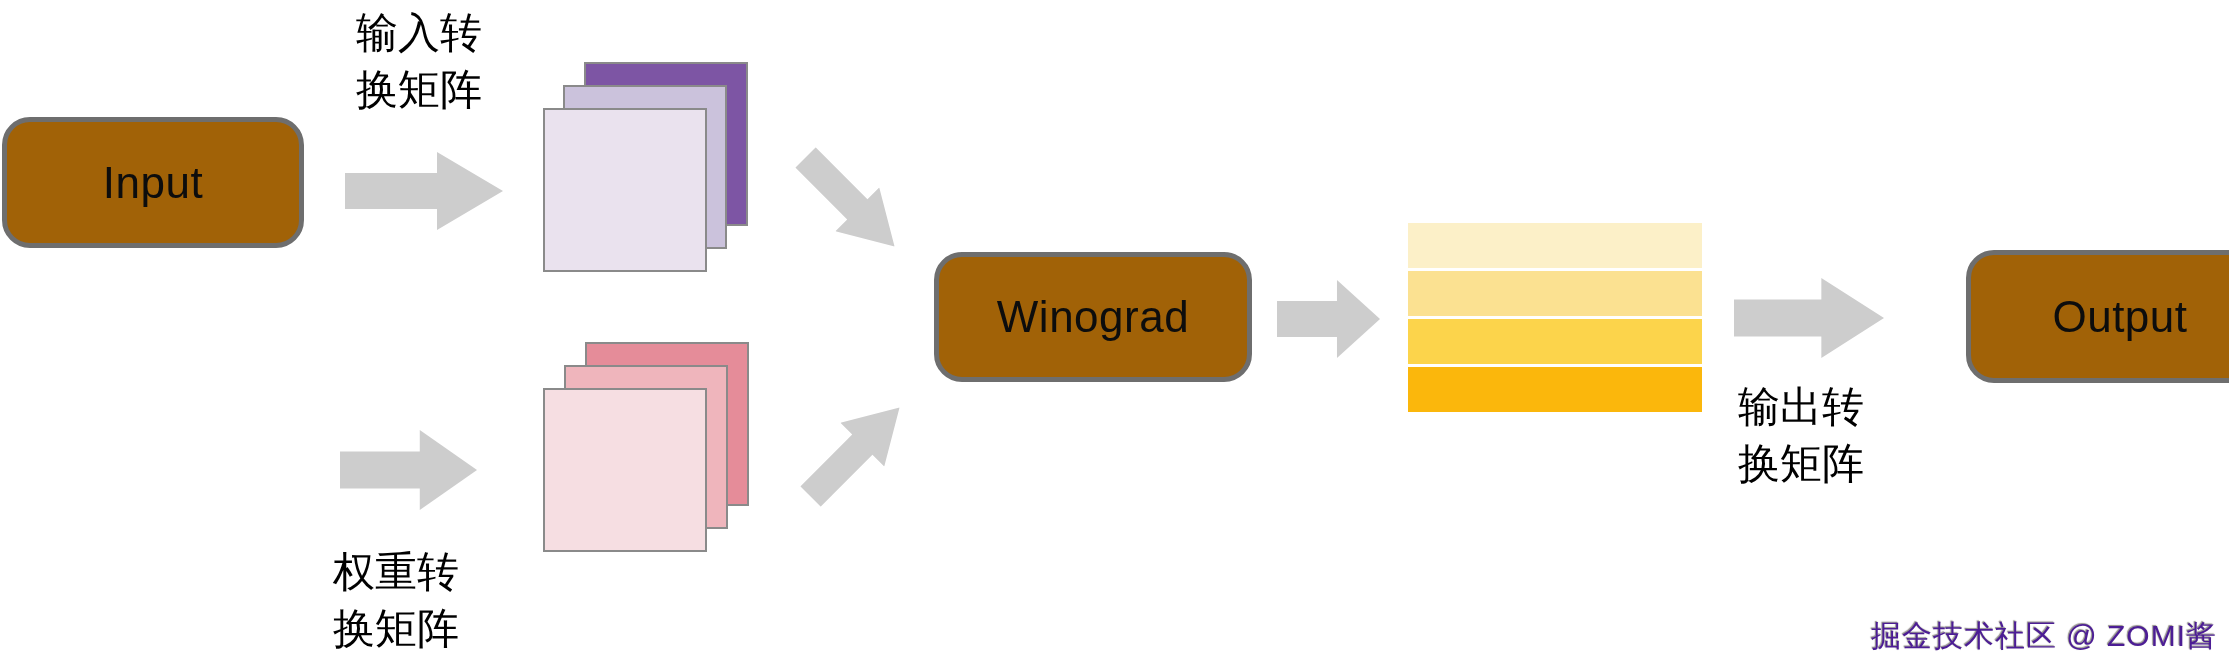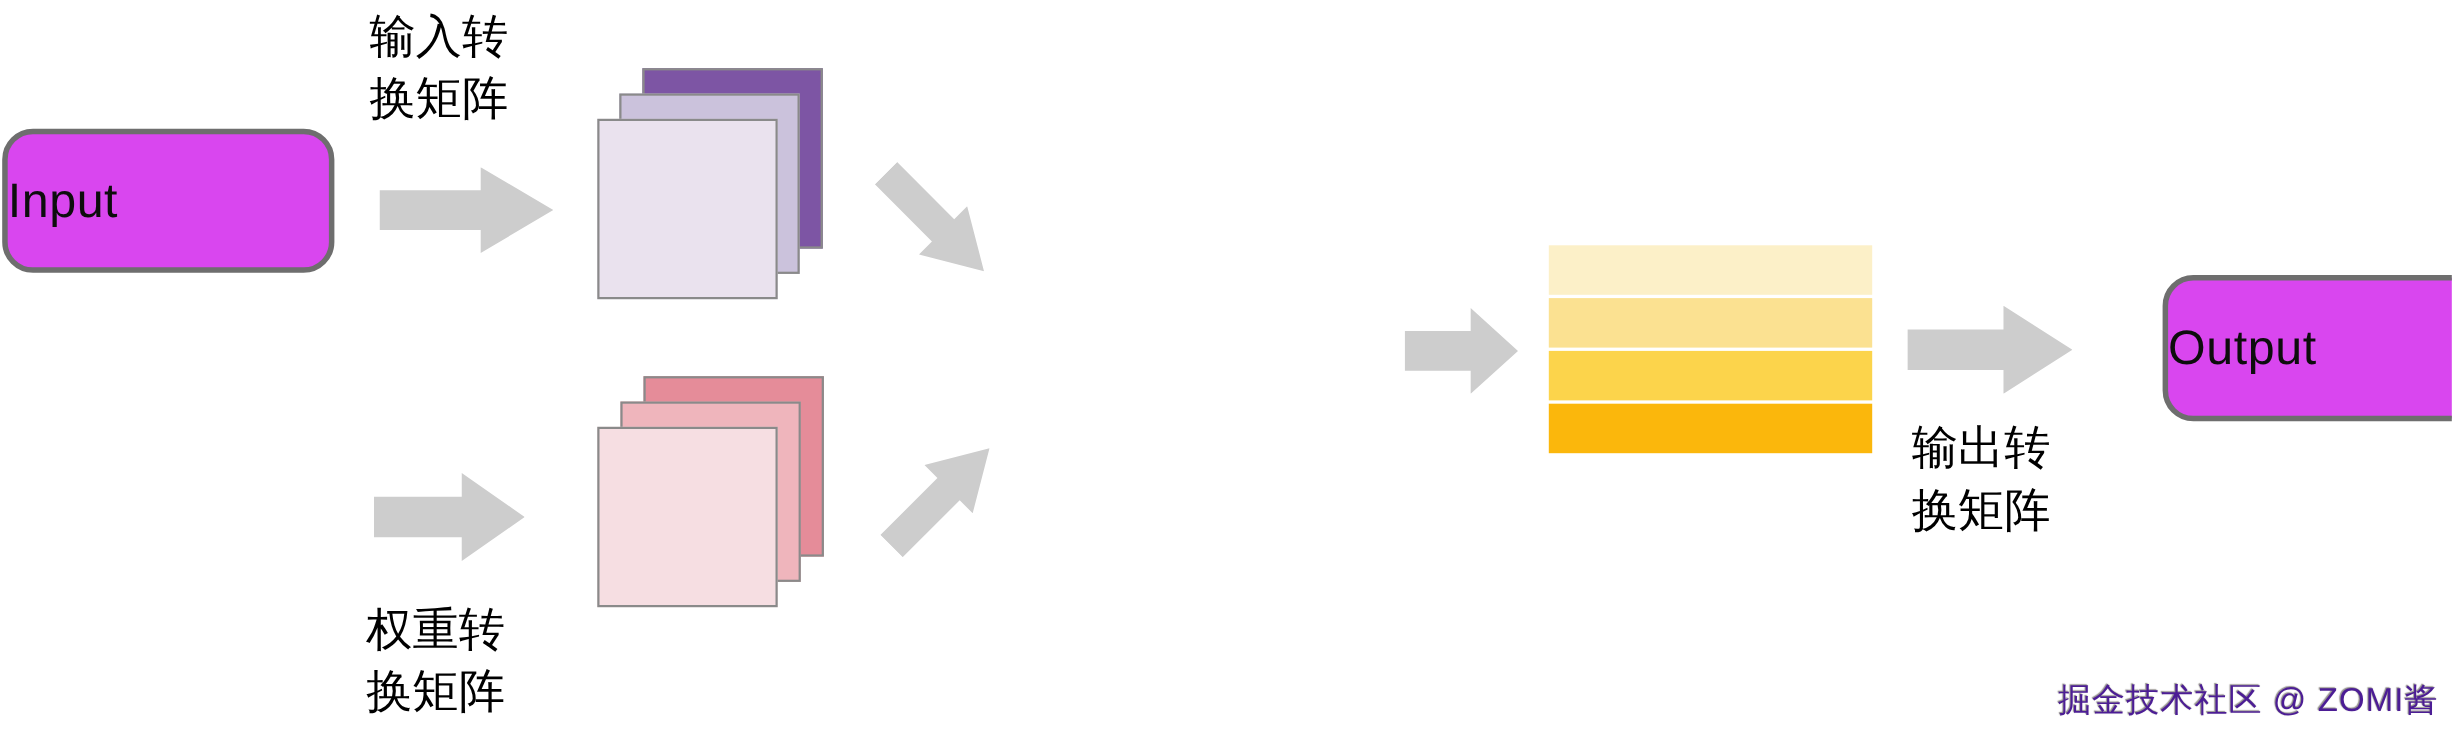--- a/index.html
+++ b/index.html
@@ -13,45 +13,46 @@
     width: 2229px;
     height: 672px;
     background: #ffffff;
     overflow: hidden;
   }
 
   
   .node {
     position: absolute;
     box-sizing: border-box;
-    background: #d946ef;
+    background: #a16207;
     border: 5px solid var(--node-border);
     border-radius: 28px;
     display: flex;
     align-items: center;
+    justify-content: center;
     font-size: 44px;
     color: var(--node-text);
     letter-spacing: 0.5px;
   }
   .node-input    { left: 2px;    top: 117px; width: 302px; height: 131px; }
   .node-weight   { left: 2px;    top: 406px; width: 300px; height: 130px; }
   .node-winograd { left: 934px;  top: 252px; width: 318px; height: 130px; }
   .node-output   { left: 1966px; top: 250px; width: 308px; height: 133px; }
 
   
   .cn-label {
     position: absolute;
     font-size: 42px;
     line-height: 57px;
     color: #000000;
     text-align: center;
     white-space: nowrap;
     font-weight: 500;
   }
-  .label-input-transform  { left: 336px;  top: 4px;   }
+  .label-input-transform  { left: 356px;  top: 4px;   }
   .label-weight-transform { left: 333px;  top: 543px; }
   .label-output-transform { left: 1738px; top: 378px; }
 
   
   .arrow { position: absolute; color: var(--arrow); }
   .arrow svg { display: block; width: 100%; height: 100%; }
   .arrow-1 { left: 345px;  top: 152px; width: 158px; height: 78px; }
   .arrow-3 { left: 1277px; top: 280px; width: 103px; height: 78px; }
   .arrow-4 { left: 1734px; top: 278px; width: 150px; height: 80px; }
   .arrow-5 { left: 340px;  top: 430px; width: 137px; height: 80px; }
@@ -102,20 +103,23 @@
     white-space: nowrap;
   }
 </style>
 </head>
 <body>
 
 <div class="canvas">
 
   <div class="node node-input">
     <span>Input</span>
+  </div>
+  <div class="node node-winograd">
+    <span>Winograd</span>
   </div>
   <div class="node node-output">
     <span>Output</span>
   </div>
 
   <div class="cn-label label-input-transform">
     <div>输入转</div>
     <div>换矩阵</div>
   </div>
   <div class="cn-label label-weight-transform">

